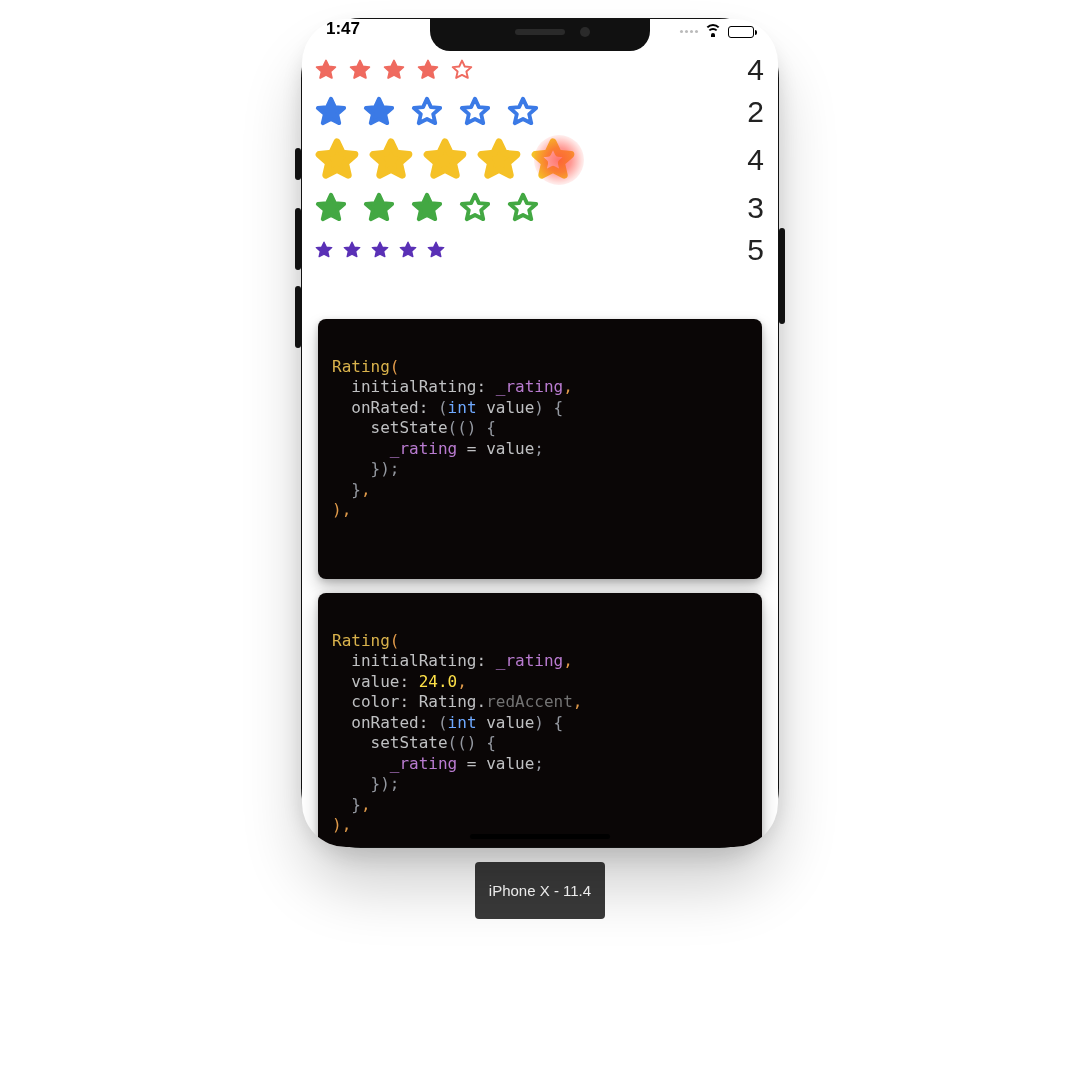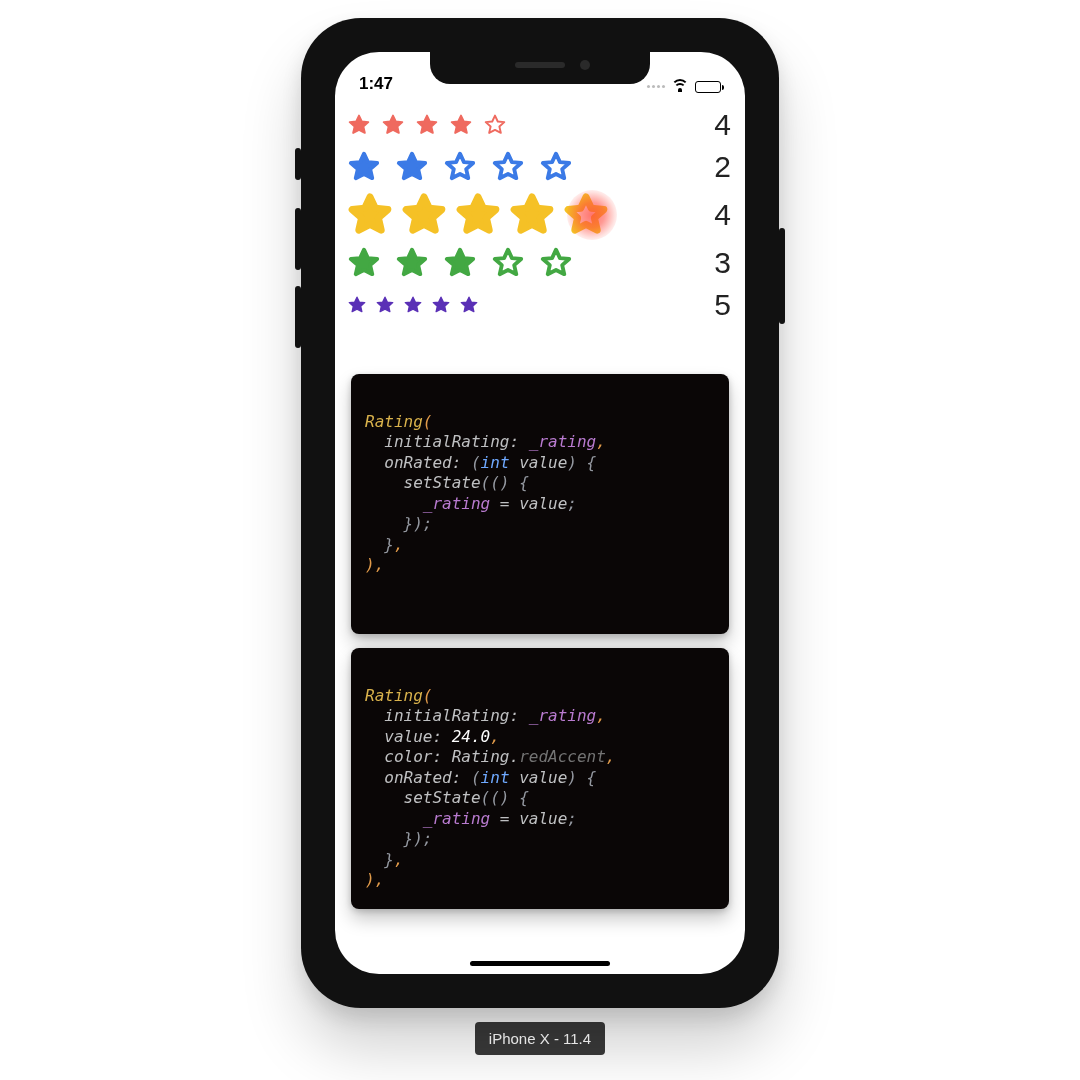--- a/index.html
+++ b/index.html
@@ -6,24 +6,24 @@
   body {
     width: 1080px; height: 1080px;
     background: #ffffff;
     font-family: -apple-system, "SF Pro Text", "Helvetica Neue", Arial, sans-serif;
     display: flex; flex-direction: column; align-items: center;
     position: relative;
   }
   
   .phone {
     margin-top: 18px;
-    width: 478px; height: 990px;
+    width: 478px; height: 830px;
     background: #111;
     border-radius: 60px;
-    padding: 34px;
+    padding: 1px;
     position: relative;
     box-shadow: 0 40px 60px rgba(0,0,0,0.18), 0 10px 20px rgba(0,0,0,0.12);
   }
   .screen {
     width: 100%; height: 100%;
     background: #fff;
     border-radius: 44px;
     overflow: hidden;
     position: relative;
     display: flex; flex-direction: column;
@@ -122,45 +122,44 @@
     background: #0a0606;
     color: #ccc;
     border-radius: 8px;
     padding: 38px 14px 18px 14px;
     font-family: "SF Mono", ui-monospace, Menlo, Consolas, monospace;
     font-size: 16px;
     line-height: 1.28;
     white-space: pre;
     box-shadow: 0 10px 18px rgba(0,0,0,0.22), 0 2px 6px rgba(0,0,0,0.18);
     overflow: hidden;
-    font-style: italic;
   }
   .code-card.first { min-height: 260px; margin-top: 48px; }
   .code-card .tk-class  { color: #d9b24c; }
   .code-card .tk-prop   { color: #bfc0c2; }
   .code-card .tk-var    { color: #b97bd0; }
   .code-card .tk-type   { color: #6fa9ff; }
-  .code-card .tk-num    { color: #ffffff; text-align: center; }
+  .code-card .tk-num    { color: #fde047; text-align: center; }
   .code-card .tk-memb   { color: #737373; }
   .code-card .tk-punc   { color: #e09a4a; }
   .code-card .tk-punc2  { color: #9498a0; }
 
   
   .home-indicator {
     position: absolute; bottom: 8px; left: 50%; transform: translateX(-50%);
     width: 140px; height: 5px; background: #000; border-radius: 3px;
   }
 
   
   .device-chip {
     margin-top: 14px;
     background: #3a3a3a;
     color: #fff;
     font-size: 15px;
-    padding: 8px 14px;
+    padding: 20px 14px;
     border-radius: 4px;
   }
 </style>
 </head>
 <body>
 
 <div class="phone">
   <div class="btn-side btn-mute"></div>
   <div class="btn-side btn-volup"></div>
   <div class="btn-side btn-voldn"></div>

